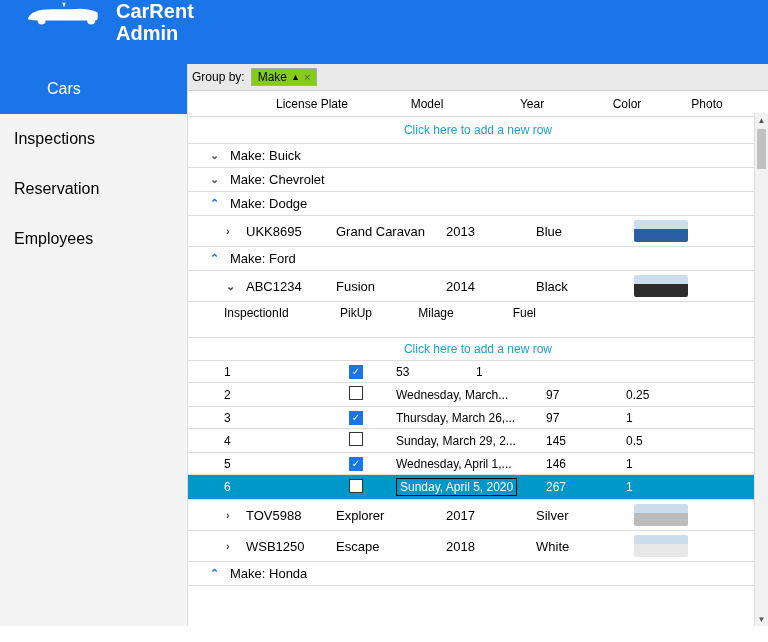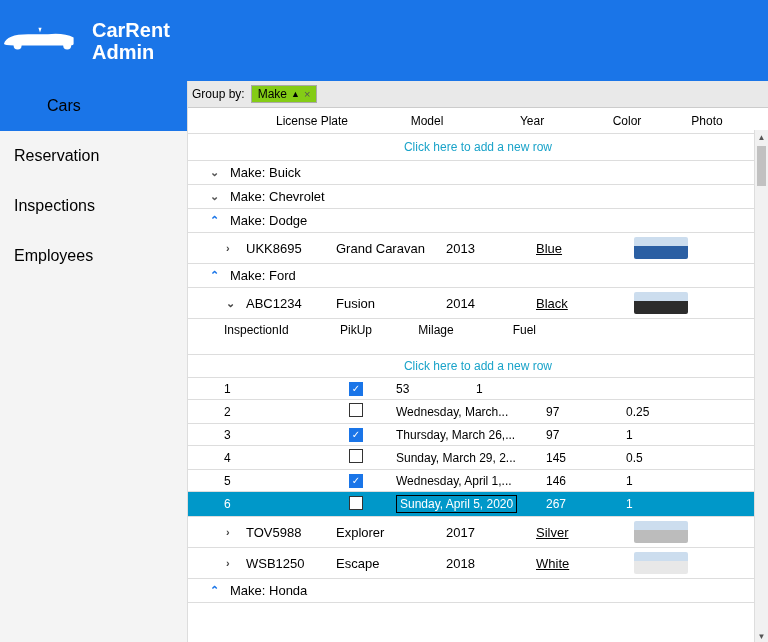--- a/index.html
+++ b/index.html
@@ -1,24 +1,24 @@
 <!DOCTYPE html>
 <html><head>
 <meta charset="utf-8">
 <style>
 * { box-sizing: border-box; margin: 0; padding: 0; font-family: "Segoe UI", Arial, sans-serif; }
 body { width: 768px; height: 642px; overflow: hidden; background: #fff; font-size: 13px; }
-.header { background: #1a75e8; height: 81px; display: flex; align-items: center; padding: 0 0; }
+.header { background: #1a75e8; height: 64px; display: flex; align-items: flex-start; padding: 0 24px; }
 .logo-icon { width: 80px; }
 .logo-icon svg { width: 80px; height: 28px; }
 .logo-text { color: #fff; font-family: "Comic Sans MS", cursive; font-size: 20px; font-weight: bold; line-height: 1.1; margin-left: 12px; }
 .main { display: flex; height: 562px; }
 .sidebar { width: 188px; background: #f4f4f4; border-right: 1px solid #ddd; }
 .sidebar-item { padding: 16px 14px; font-size: 16px; cursor: pointer; }
-.sidebar-item.active { background: #1a75e8; color: #000000; padding-left: 47px; }
+.sidebar-item.active { background: #1a75e8; color: #ffffff; padding-left: 47px; }
 .content { flex: 1; display: flex; flex-direction: column; background: #fff; position: relative; }
 .groupbar { background: #e9e9e9; padding: 4px 4px; font-size: 12px; display: flex; align-items: center; gap: 6px; border-bottom: 1px solid #ccc; }
 .group-chip { background: #84cc16; border: 1px solid #aaa; padding: 1px 6px; display: inline-flex; align-items: center; gap: 4px; font-size: 12px; }
 .group-chip .arrow { font-size: 9px; }
 .group-chip .x { cursor: pointer; font-size: 11px; color: #555; }
 .grid { flex: 1; overflow: hidden; position: relative; }
 .scrollbar { width: 14px; background: #f1f1f1; position: absolute; right: 0; top: 22px; bottom: 0; border-left: 1px solid #ddd; }
 .scrollbar .up, .scrollbar .down { height: 14px; display: flex; align-items: center; justify-content: center; font-size: 8px; color: #555; }
 .scrollbar .down { position: absolute; bottom: 0; width: 100%; }
 .scrollbar .thumb { background: #c1c1c1; position: absolute; left: 2px; right: 2px; top: 16px; height: 40px; }
@@ -26,21 +26,21 @@
 .col-header span { text-align: center; }
 .addrow { text-align: center; color: #1aa3c9; font-size: 12px; padding: 6px; border-bottom: 1px solid #ddd; background: #fff; cursor: pointer; }
 .group-row { display: flex; align-items: center; border-bottom: 1px solid #ddd; padding: 4px 0 4px 22px; font-size: 13px; background: #fff; }
 .group-row .chev { width: 20px; color: #555; font-size: 11px; }
 .group-row.expanded .chev { color: #1a75e8; }
 .car-row { display: flex; align-items: center; border-bottom: 1px solid #ddd; font-size: 13px; padding: 2px 0 2px 38px; }
 .car-row .chev { width: 20px; font-size: 11px; color: #444; }
 .car-row .plate { width: 90px; }
 .car-row .model { width: 110px; }
 .car-row .year { width: 90px; text-align: left; }
-.car-row .color { width: 90px; text-decoration: underline; }
+.car-row .color { width: 90px; }
 .car-row .photo { width: 70px; height: 26px; display: flex; align-items: center; justify-content: center; }
 .thumb-car { width: 54px; height: 22px; border-radius: 2px; }
 .insp-header { display: flex; background: #fff; border-bottom: 1px solid #ddd; font-size: 12px; padding: 4px 0 17px 28px; }
 .insp-header span, .insp-row span { display: inline-block; }
 .insp-row { display: flex; align-items: center; border-bottom: 1px solid #ddd; padding: 3px 0 3px 28px; font-size: 12px; }
 .insp-row.selected { background: #0098c9; color: #fff; }
 .insp-row.selected .cell-date { border: 1px solid #000; padding: 1px 3px; }
 .col-insp-id { width: 100px; padding-left: 8px; }
 .col-pikup { width: 80px; text-align: center; }
 .col-date { width: 150px; }
@@ -65,22 +65,22 @@
   </div>
   <div class="logo-text">
     <div>CarRent</div>
     <div>Admin</div>
   </div>
 </div>
 
 <div class="main">
   <div class="sidebar" id="sidebar">
       <div class="sidebar-item active">Cars</div>
+      <div class="sidebar-item">Inspections</div>
       <div class="sidebar-item">Reservation</div>
-      <div class="sidebar-item">Inspections</div>
       <div class="sidebar-item">Employees</div>
     </div>
   <div class="content">
     <div class="groupbar">
       <span>Group by:</span>
       <span class="group-chip">
         <span>Make</span>
         <span class="arrow">▲</span>
         <span class="x">×</span>
       </span>

